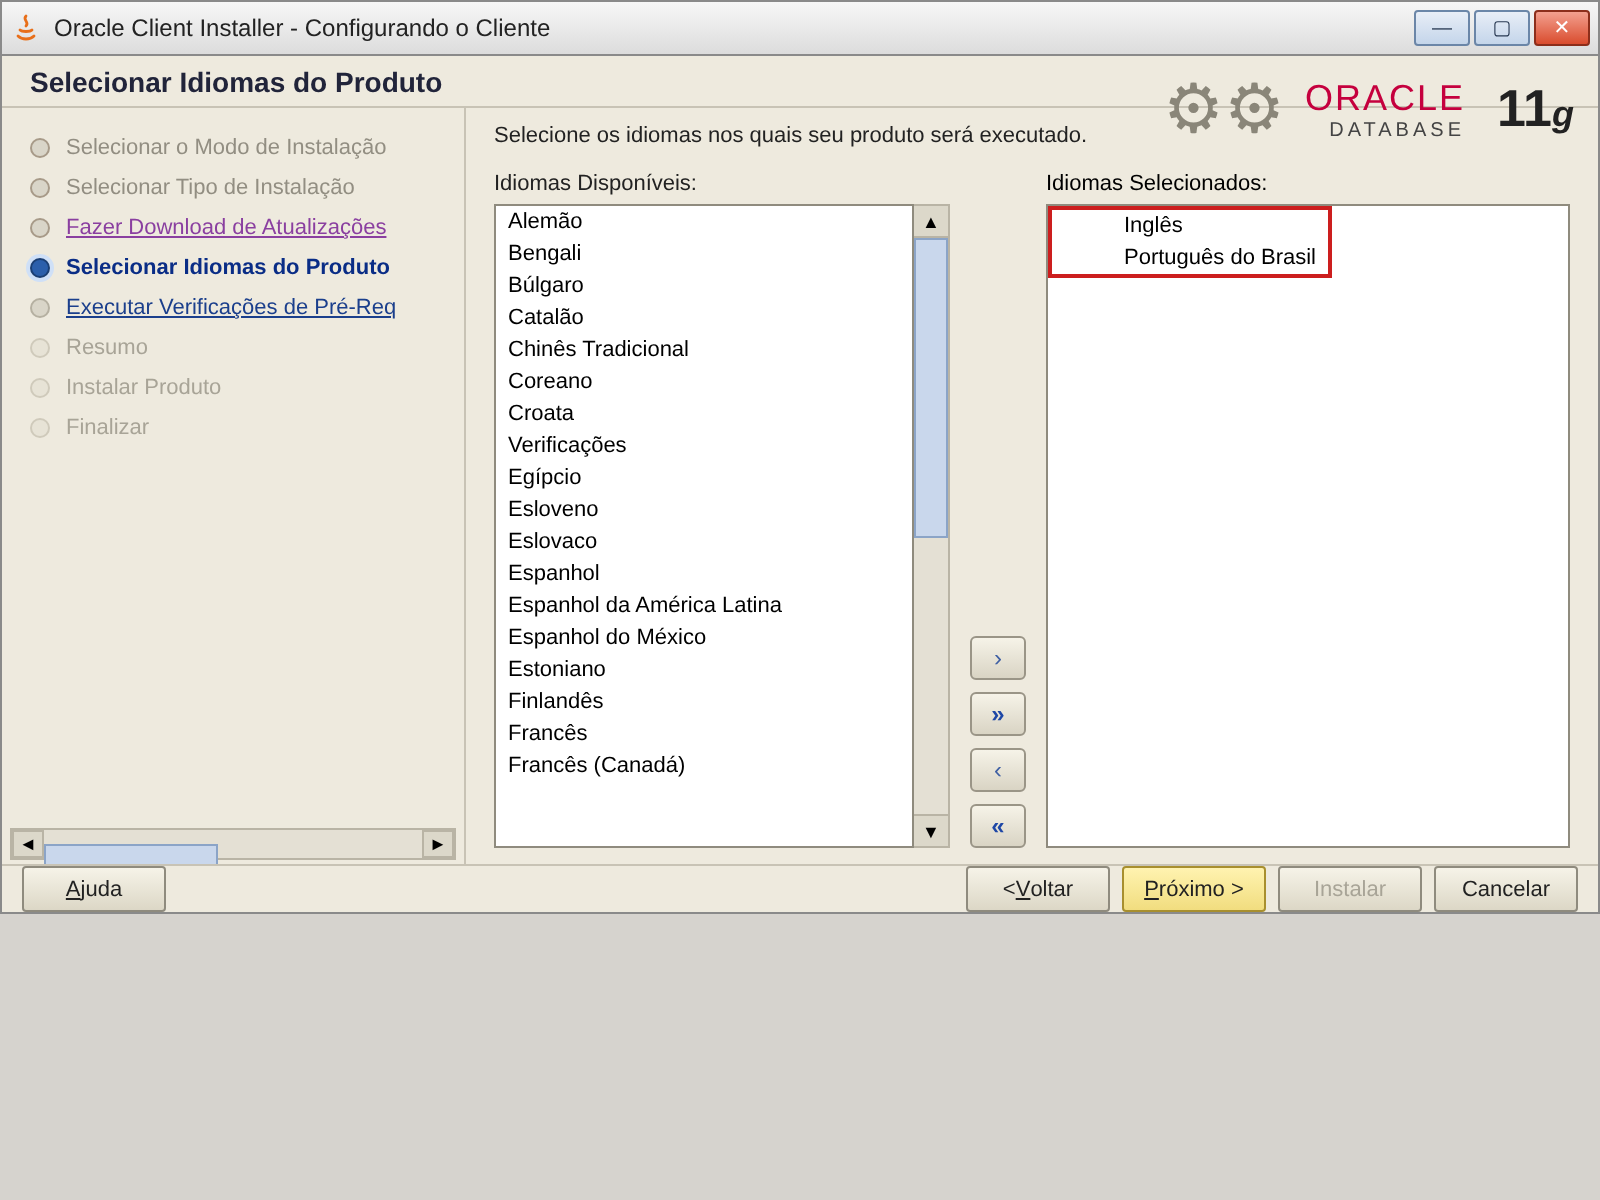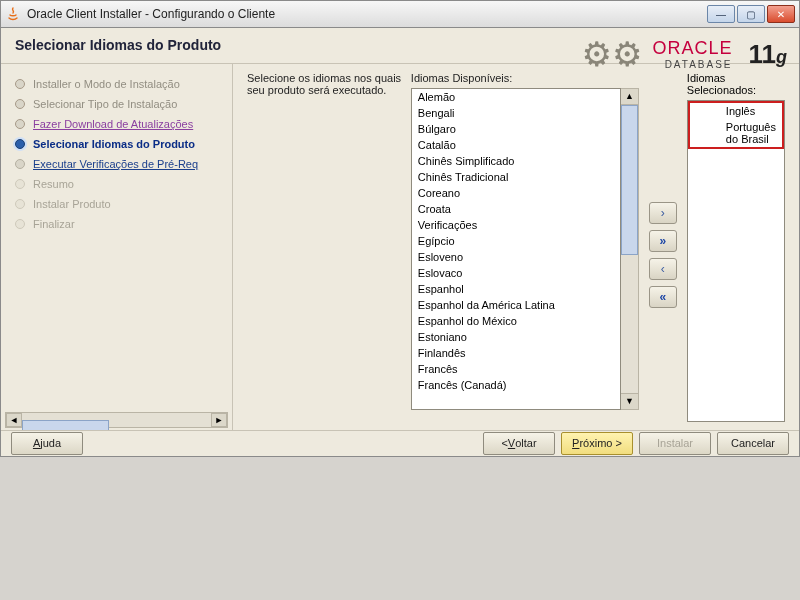--- a/index.html
+++ b/index.html
@@ -91,25 +91,25 @@
     background:#e4e0d4; border:1px solid #b9b4a5;
     display:flex; align-items:center;
   }
   .steps .h-scroll .arrow { width:16px; height:14px; background:#dcd8ca; border:1px solid #b9b4a5; display:flex;align-items:center;justify-content:center;font-size:9px; }
   .steps .h-scroll .track { flex:1; position:relative; }
   .steps .h-scroll .thumb { position:absolute; top:0; left:0; width:46%; height:14px; background:#c9d7ec; border:1px solid #8ba4c7; }
 
   
   .content {
     flex:1; padding: 8px 14px 8px 14px;
-    display:flex; flex-direction:row;
+    display:flex; flex-direction:column;
   }
   .prompt { font-size: 11px; color:#222; margin-bottom:12px; }
   .lang-columns {
-    flex:1; display:flex; gap:10px; align-items:flex-start;
+    flex:1; display:flex; gap:10px; align-items:flex-end;
   }
   .col {
     display:flex; flex-direction:column; gap:4px;
     width: 228px;
   }
   .col label { font-size: 11px; color:#222; }
   .listbox-wrap { display:flex; }
   .listbox {
     background:#fff; border:1px solid #8f8b7e;
     height: 322px; width: 210px; overflow:hidden;
@@ -201,21 +201,21 @@
       </div>
       <div class="eleven">11<i>g</i></div>
     </div>
   </div>
 
   <div class="main">
 
     <div class="steps">
       <div class="step done">
         <span class="dot"></span>
-        <span class="plain">Installer o Modo de Instalação</span>
+        <span class="plain">Selecionar o Modo de Instalação</span>
       </div>
       <div class="step done">
         <span class="dot"></span>
         <span class="plain">Selecionar Tipo de Instalação</span>
       </div>
       <div class="step done">
         <span class="dot"></span>
         <a href="#">Fazer Download de Atualizações</a>
       </div>
       <div class="step current">
@@ -255,21 +255,20 @@
 
         <div class="col">
           <label>Idiomas Disponíveis:</label>
           <div class="listbox-wrap">
             <div class="listbox">
               <ul id="avail-list">
                   <li>Alemão</li>
                   <li>Bengali</li>
                   <li>Búlgaro</li>
                   <li>Catalão</li>
-                  <li>Chinês Simplificado</li>
                   <li>Chinês Tradicional</li>
                   <li>Coreano</li>
                   <li>Croata</li>
                   <li>Verificações</li>
                   <li>Egípcio</li>
                   <li>Esloveno</li>
                   <li>Eslovaco</li>
                   <li>Espanhol</li>
                   <li>Espanhol da América Latina</li>
                   <li>Espanhol do México</li>

